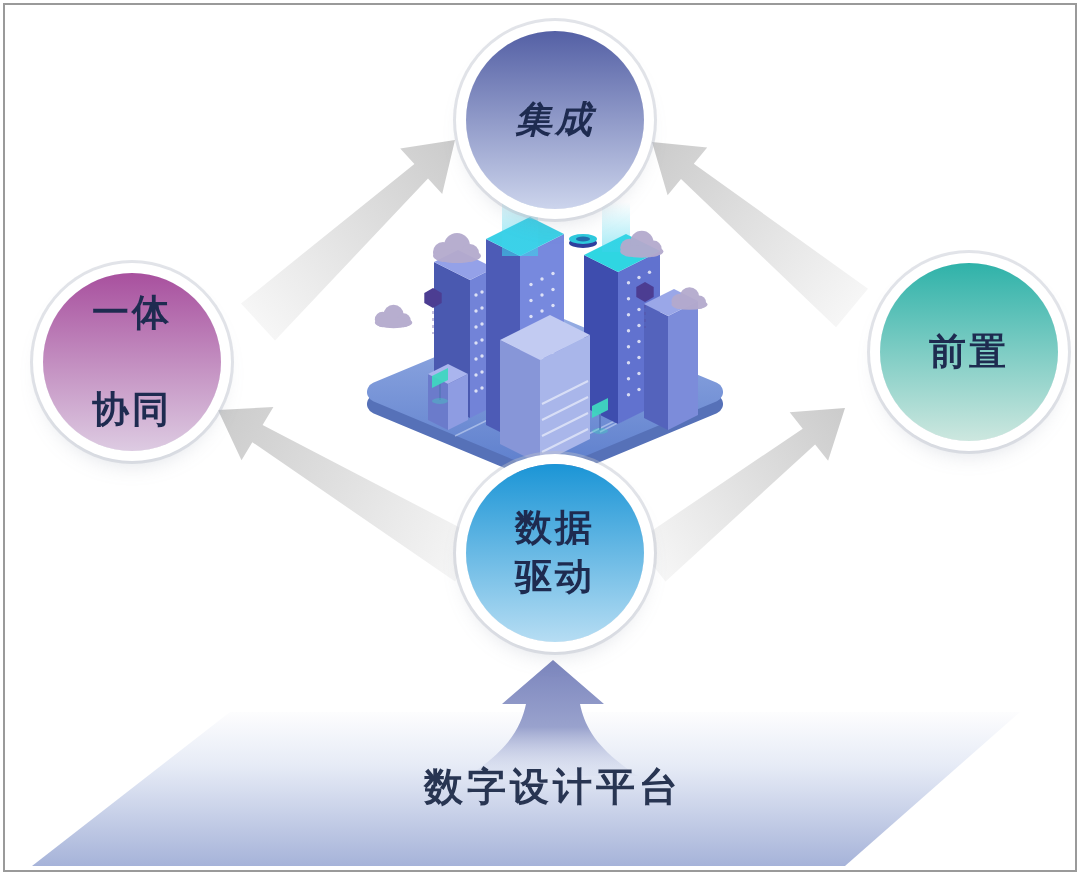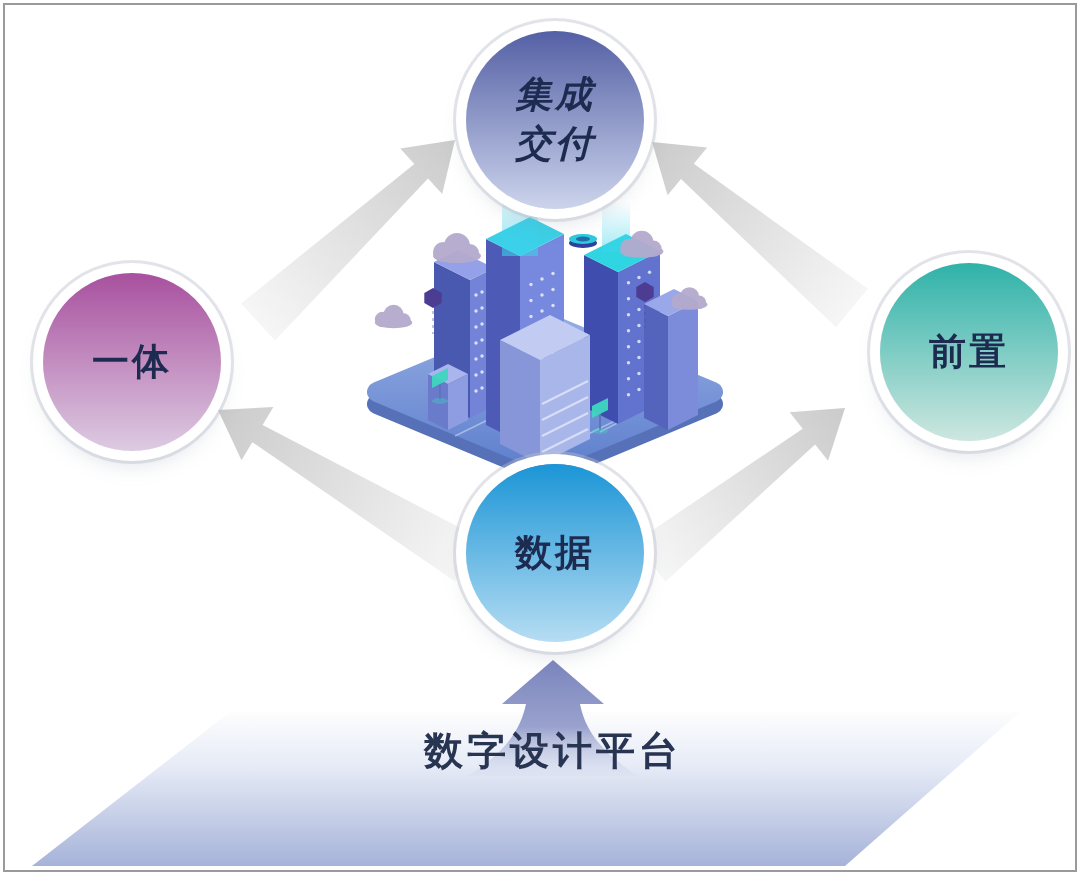--- a/index.html
+++ b/index.html
@@ -16,21 +16,21 @@
     font-weight:bold;font-size:37px;line-height:1.32;letter-spacing:3px;
     color:#1e2b50;z-index:3;text-align:center;
     box-shadow:0 0 0 10px #ffffff,0 0 0 13px rgba(185,190,202,.42),0 12px 22px rgba(125,135,158,.28);
   }
   .node span{display:block;}
   .node-top{left:466px;top:31px;font-style:italic;}
   .node-left{left:43px;top:273px;}
   .node-right{left:880px;top:263px;}
   .node-bottom{left:466px;top:464px;}
   .platform-label{
-    position:absolute;left:353px;top:724px;width:400px;z-index:4;
+    position:absolute;left:353px;top:760px;width:400px;z-index:4;
     text-align:center;font-weight:bold;font-size:39px;letter-spacing:4px;color:#283552;
   }
 </style>
 </head>
 <body>
 
 <div class="frame"></div>
 
 <svg id="scene" class="scene" width="1080" height="875" viewBox="0 0 1080 875">
   <defs>
@@ -216,25 +216,26 @@
       </g>
       <g>
         <line x1="645" y1="305" x2="645" y2="328" stroke="rgba(90,76,160,.35)" stroke-width="2" stroke-dasharray="3 4"></line>
         <polygon points="645.0,282.0 653.7,287.0 653.7,297.0 645.0,302.0 636.3,297.0 636.3,287.0" fill="#4c3d92"></polygon>
       </g>
     </g>
 </svg>
 
 <div class="node node-top" style="background: linear-gradient(rgb(84, 96, 165) 0%, rgb(204, 212, 236) 100%); color: rgb(30, 43, 80);">
   <span>集成</span>
-  <span>交付</span>
 </div>
 <div class="node node-left" style="background: linear-gradient(rgb(168, 80, 158) 0%, rgb(221, 203, 226) 100%); color: rgb(30, 43, 80); gap: 48px;">
   <span>一体</span>
+  <span>协同</span>
 </div>
 <div class="node node-right" style="background: linear-gradient(rgb(47, 178, 169) 0%, rgb(205, 231, 223) 100%); color: rgb(30, 43, 80);">
   <span>前置</span>
 </div>
 <div class="node node-bottom" style="background: linear-gradient(rgb(27, 149, 214) 0%, rgb(182, 221, 243) 100%); color: rgb(30, 43, 80);">
   <span>数据</span>
+  <span>驱动</span>
 </div>
 
 <div class="platform-label" style="color: rgb(40, 53, 82);">数字设计平台</div>
 
 </body></html>

